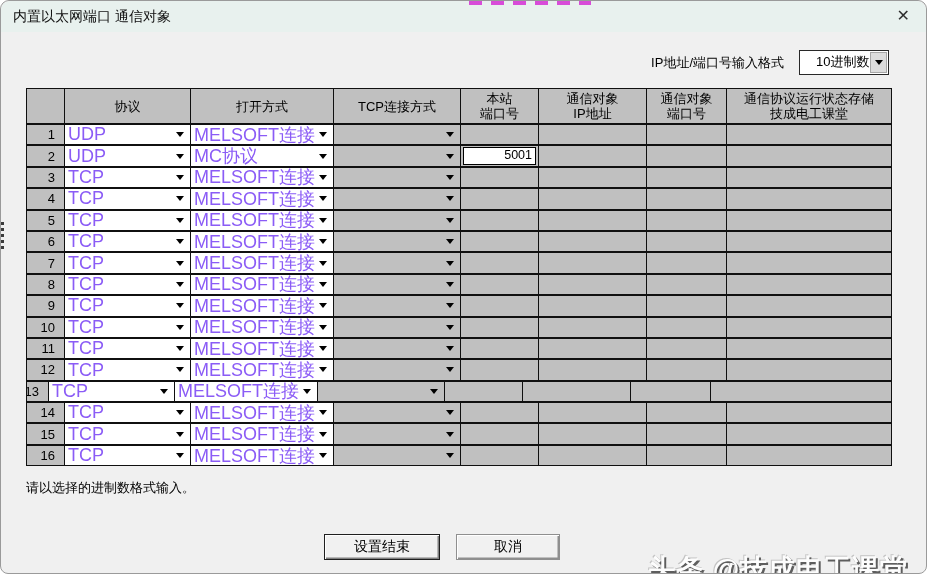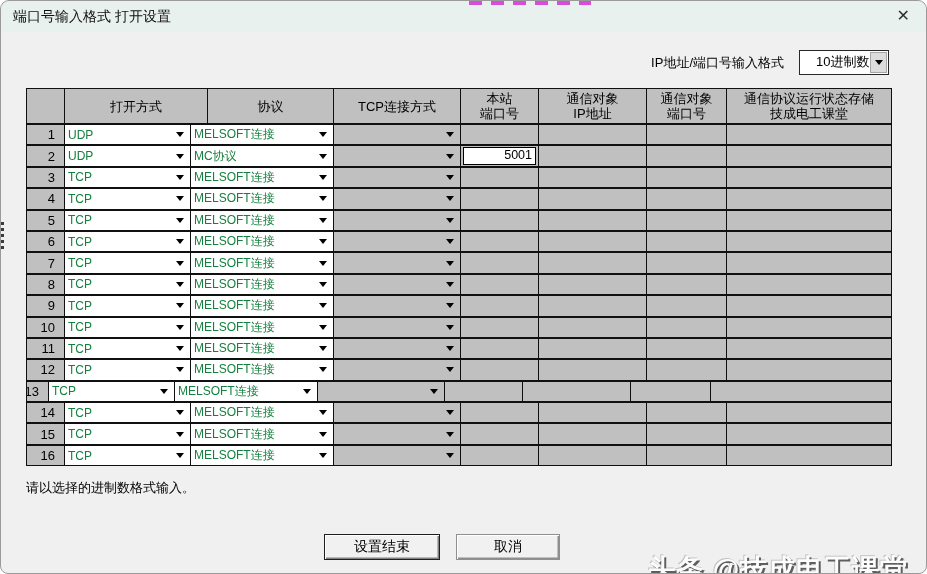--- a/index.html
+++ b/index.html
@@ -45,21 +45,21 @@
   .tbody{display:flex;flex-direction:column;}
   .trow{display:flex;height:19.4px;border-bottom:2px solid #101010;}
   .trow:last-child{border-bottom:none;}
   .cell{
     box-sizing:border-box;border-right:1px solid #101010;background:#c0c0c0;
     display:flex;align-items:stretch;overflow:hidden;
   }
   .cell:last-child{border-right:none;}
   .cell.num{align-items:center;justify-content:flex-end;padding-right:9px;font-size:13px;color:#000;}
   .combo{flex:1;display:flex;align-items:center;background:#fff;position:relative;cursor:pointer;}
-  .combo .ctxt{font-size:12px;padding-left:3px;white-space:nowrap;color:#15803d;}
+  .combo .ctxt{font-size:18px;padding-left:3px;white-space:nowrap;color:#8b5cf6;}
   .combo .tri{position:absolute;right:6px;top:50%;margin-top:-2.5px;}
   .combo.gray{background:#c0c0c0;}
   .port-input{flex:1;margin:1px 2px;border:1px solid #000;background:#fff;font-size:12.5px;text-align:right;padding-right:3px;line-height:15px;color:#000;}
 
   .note{position:absolute;left:25px;top:478px;font-size:13px;line-height:17px;color:#000;}
   .btn{
     position:absolute;top:533px;height:26px;background:#f1f1f1;
     font-size:14px;font-family:inherit;color:#000;cursor:pointer;padding:0;
   }
   .btn.default{left:323px;width:116px;border:1px solid #1f1f1f;box-shadow:inset 1px 1px 0 #ffffff, inset -1.5px -1.5px 0 #808080;}
@@ -69,46 +69,46 @@
     letter-spacing:1px;white-space:nowrap;
     text-shadow:2px 2px 0 #5e5e5e, -1px -1px 0 rgba(140,140,140,.45);
   }
 </style>
 </head>
 <body>
 
 <div class="dialog">
 
   <div class="titlebar">
-    <span class="title">端口号输入格式 打开设置</span>
+    <span class="title">内置以太网端口 通信对象</span>
     <span class="close">✕</span>
   </div>
 
   <div class="top-fragment"></div>
 
   <div class="format-row">
     <span class="format-label">IP地址/端口号输入格式</span>
     <div class="classic-combo">
       <span class="val">10进制数</span>
       <span class="cbtn">
           <span class="tri"></span>
         </span>
     </div>
   </div>
 
   <div class="table">
     <div class="thead">
         <div class="hcell" style="width: 38px;">
           <div></div>
         </div>
+        <div class="hcell" style="width: 126px;">
+          <div>协议</div>
+        </div>
         <div class="hcell" style="width: 143px;">
           <div>打开方式</div>
-        </div>
-        <div class="hcell" style="width: 126px;">
-          <div>协议</div>
         </div>
         <div class="hcell" style="width: 127px;">
           <div>TCP连接方式</div>
         </div>
         <div class="hcell" style="width: 78px;">
           <div>本站</div>
           <div>端口号</div>
         </div>
         <div class="hcell" style="width: 108px;">
           <div>通信对象</div>

